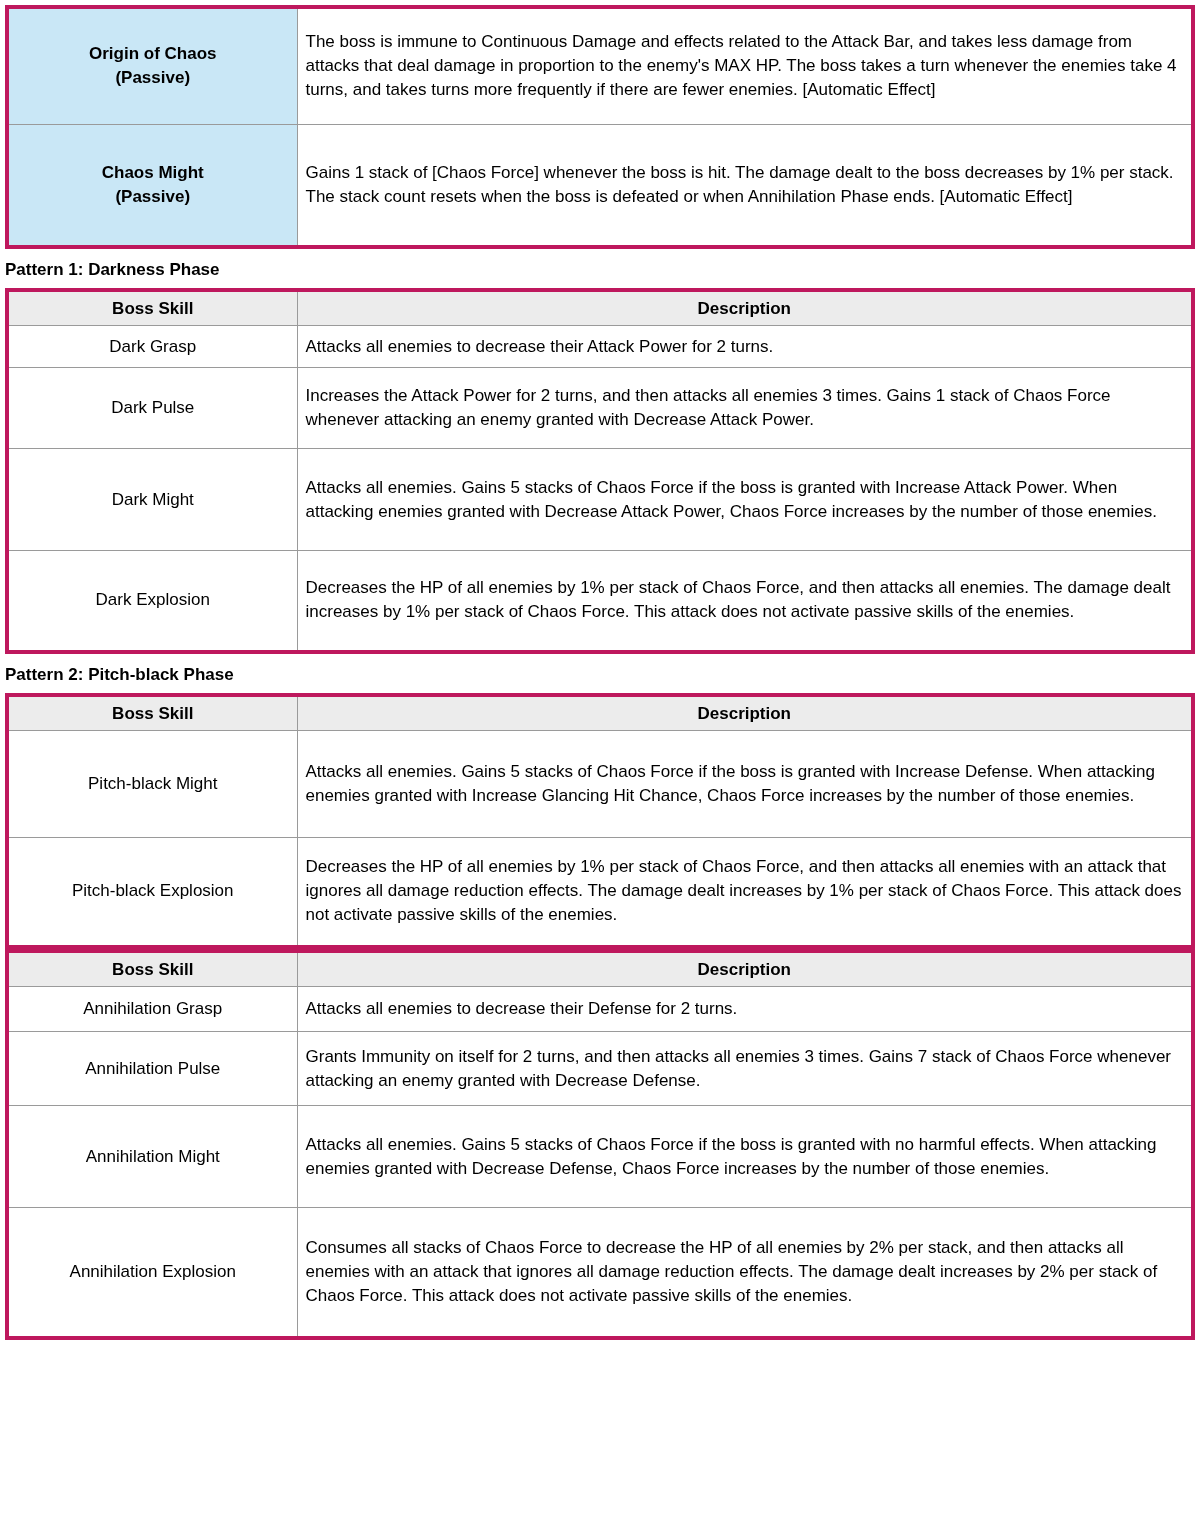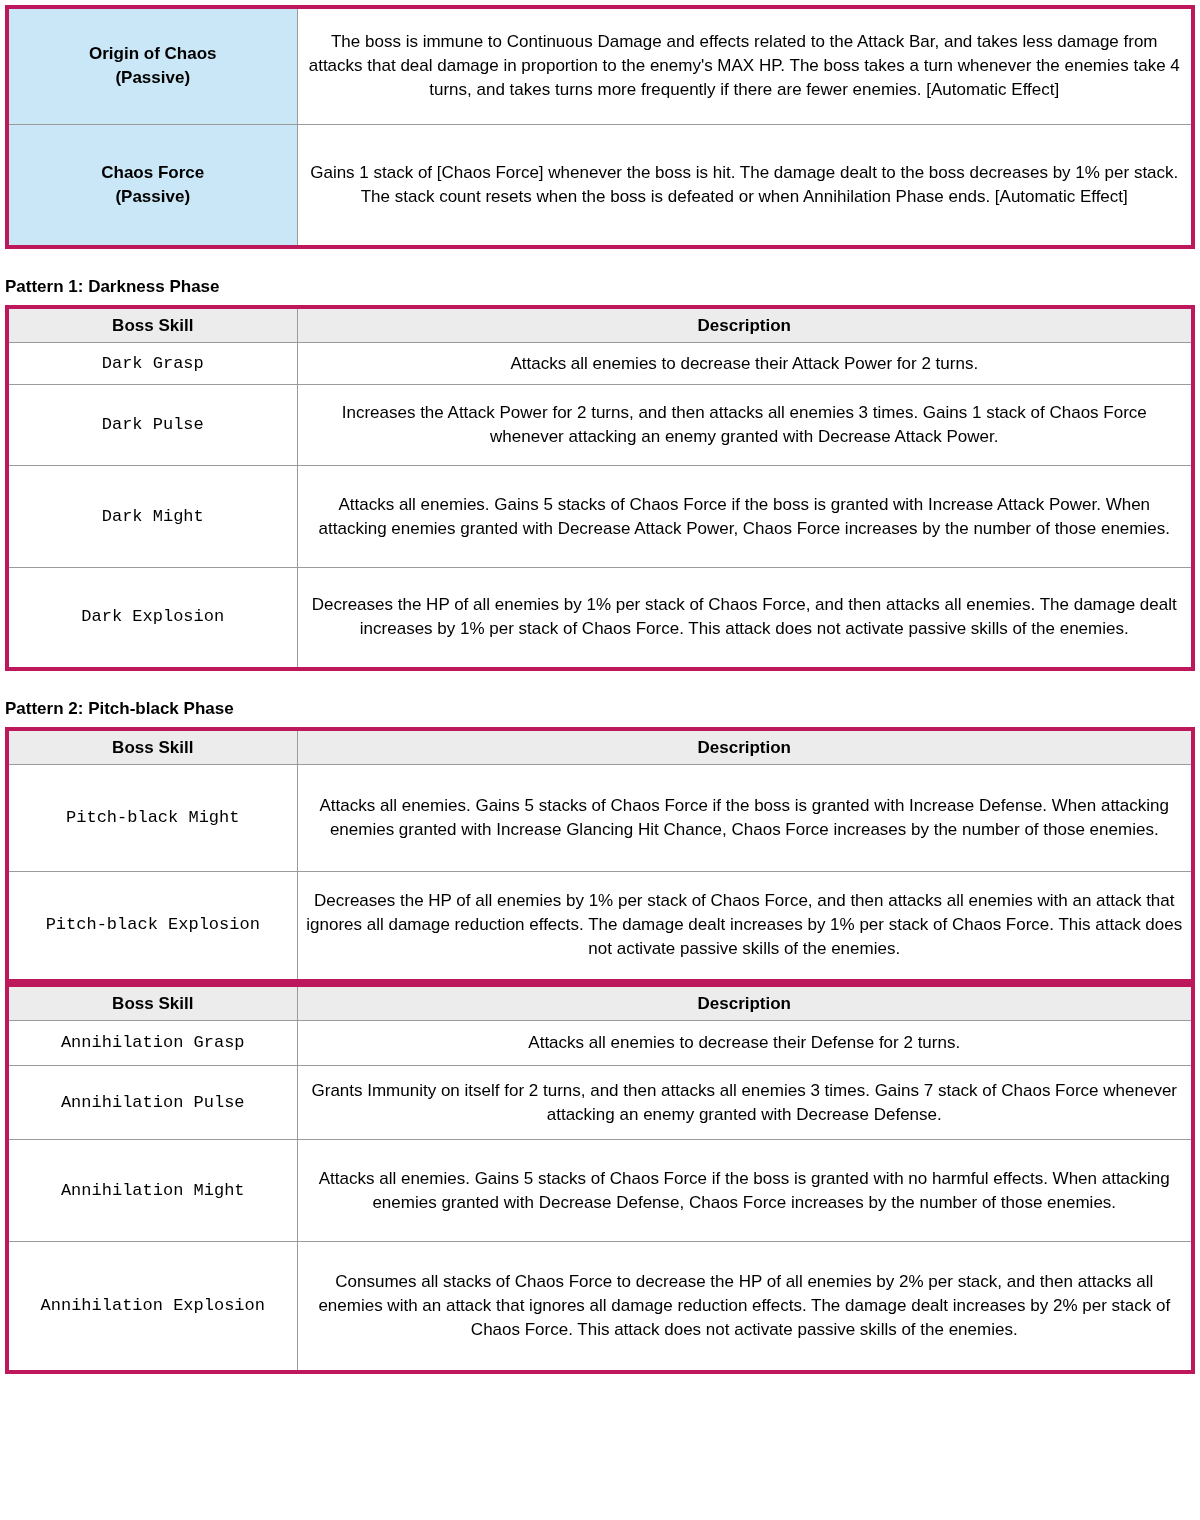--- a/index.html
+++ b/index.html
@@ -31,34 +31,33 @@
   }
   th.hdr {
     background: var(--header-bg, #ececec);
     font-weight: bold;
     text-align: center;
     padding: 2px 4px;
     line-height: 21px;
   }
   td.skill-cell {
     text-align: center;
-    font-family: Liberation Mono, monospace;
   }
   td.passive-cell {
     background: var(--passive-bg, #c9e7f6);
     text-align: center;
     font-weight: bold;
   }
   td.desc-cell {
-    text-align: center;
+    text-align: left;
   }
   .section-heading {
     font-weight: bold;
     font-size: 17px;
-    margin: 27px 0 7px 0;
+    margin: 10px 0 7px 0;
     line-height: 22px;
   }
 </style>
 </head>
 <body>
 
 <div class="page">
 
   <table class="doc-table">
     <colgroup>
@@ -68,21 +67,21 @@
     <tbody>
         <tr style="height:117px">
       <td class="passive-cell">
         <div>Origin of Chaos</div>
         <div>(Passive)</div>
       </td>
       <td class="desc-cell">The boss is immune to Continuous Damage and effects related to the Attack Bar, and takes less damage from attacks that deal damage in proportion to the enemy's MAX HP. The boss takes a turn whenever the enemies take 4 turns, and takes turns more frequently if there are fewer enemies. [Automatic Effect]</td>
     </tr>
     <tr style="height:123px">
       <td class="passive-cell">
-        <div>Chaos Force</div>
+        <div>Chaos Might</div>
         <div>(Passive)</div>
       </td>
       <td class="desc-cell">Gains 1 stack of [Chaos Force] whenever the boss is hit. The damage dealt to the boss decreases by 1% per stack. The stack count resets when the boss is defeated or when Annihilation Phase ends. [Automatic Effect]</td>
     </tr>
   </tbody>
     </table>
 
   <div class="section">
     <div class="section-heading">Pattern 1: Darkness Phase</div>
     <table class="doc-table">

